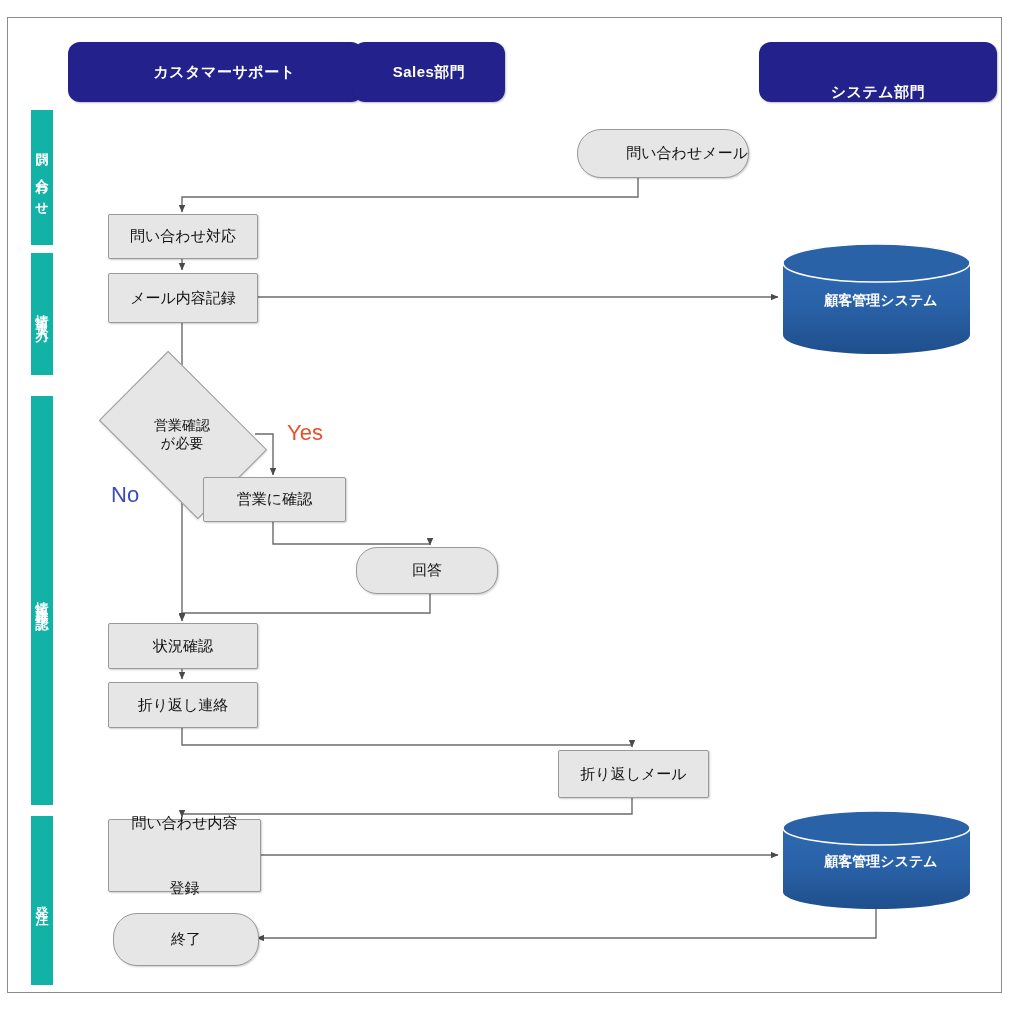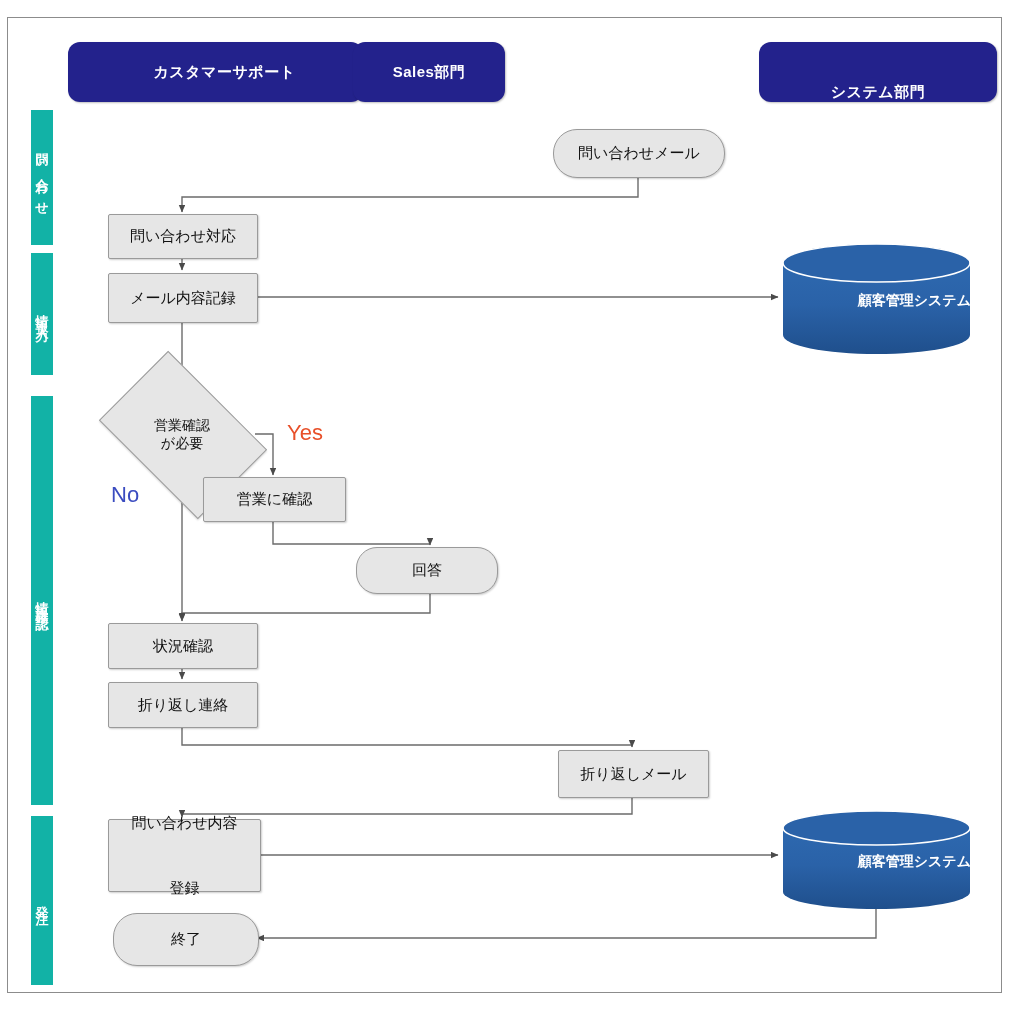--- a/index.html
+++ b/index.html
@@ -58,21 +58,21 @@
   }
   .diamond .dtext{
     position:relative;z-index:2;text-align:center;
     font-size:14px;color:#111111;line-height:1.3;font-weight:500;
   }
 
   
   .db{position:absolute;}
   .db .txt{
     position:absolute;left:9px;right:0;top:50%;transform:translateY(-40%);
-    text-align:right;color:#ffffff;font-weight:bold;font-size:14px;
+    text-align:center;color:#ffffff;font-weight:bold;font-size:14px;
     z-index:3;pointer-events:none;
   }
 
   
   .branch-label{position:absolute;font-size:22px;font-weight:400;}
 
   
   svg.wires{position:absolute;left:0;top:0;width:1011px;height:1011px;pointer-events:none;}
 </style>
 </head>
@@ -163,21 +163,21 @@
           <stop offset="55%" stop-color="#2a62a8"></stop>
           <stop offset="100%" stop-color="#1f4f8c"></stop>
         </linearGradient>
       </defs>
       <path d="M1,18 a93.5,17 0 0 1 187,0 L188,82 a93.5,17 0 0 1 -187,0 z" fill="url(#dbg2)"></path>
       <ellipse cx="94.5" cy="18" rx="93.5" ry="17" fill="#2a62a8" stroke="#ffffff" stroke-width="1.6"></ellipse>
     </svg>
     <div class="txt">顧客管理システム</div>
   </div>
 
-  <div class="node rounded" style="left:553px;top:129px;width:170px;height:47px;">
+  <div class="node rounded" style="left:577px;top:129px;width:170px;height:47px;justify-content:flex-end;">
     <span>問い合わせメール</span>
   </div>
 
   <div class="node" style="left:108px;top:214px;width:148px;height:43px;">
     <span>問い合わせ対応</span>
   </div>
 
   <div class="node" style="left:108px;top:273px;width:148px;height:48px;">
     <span>メール内容記録</span>
   </div>

